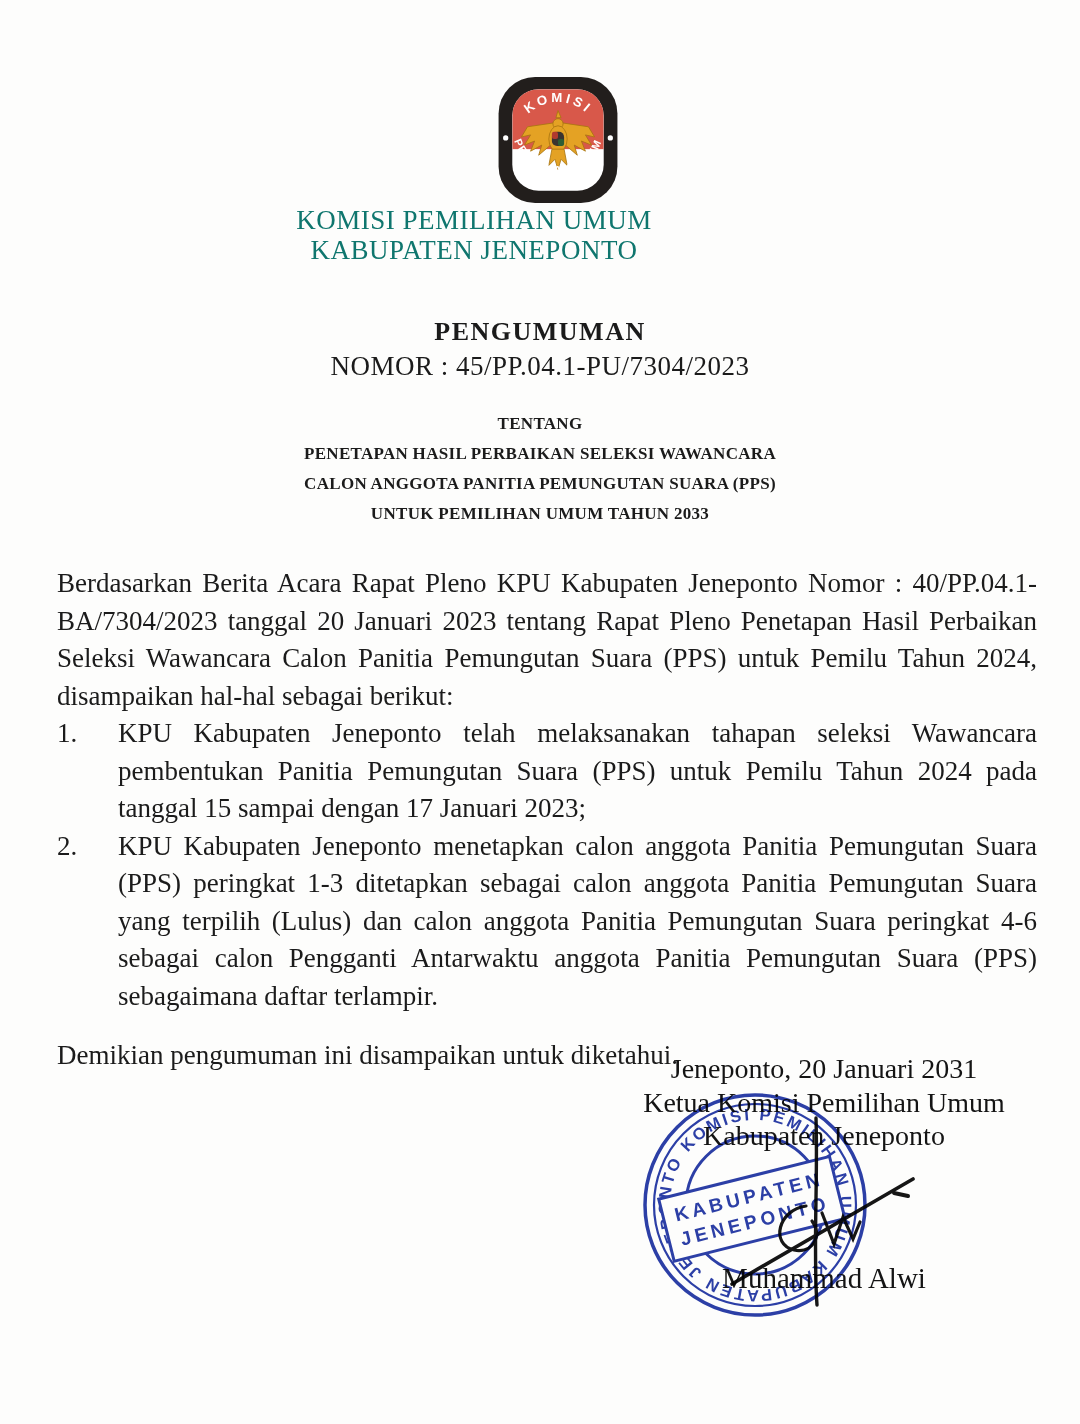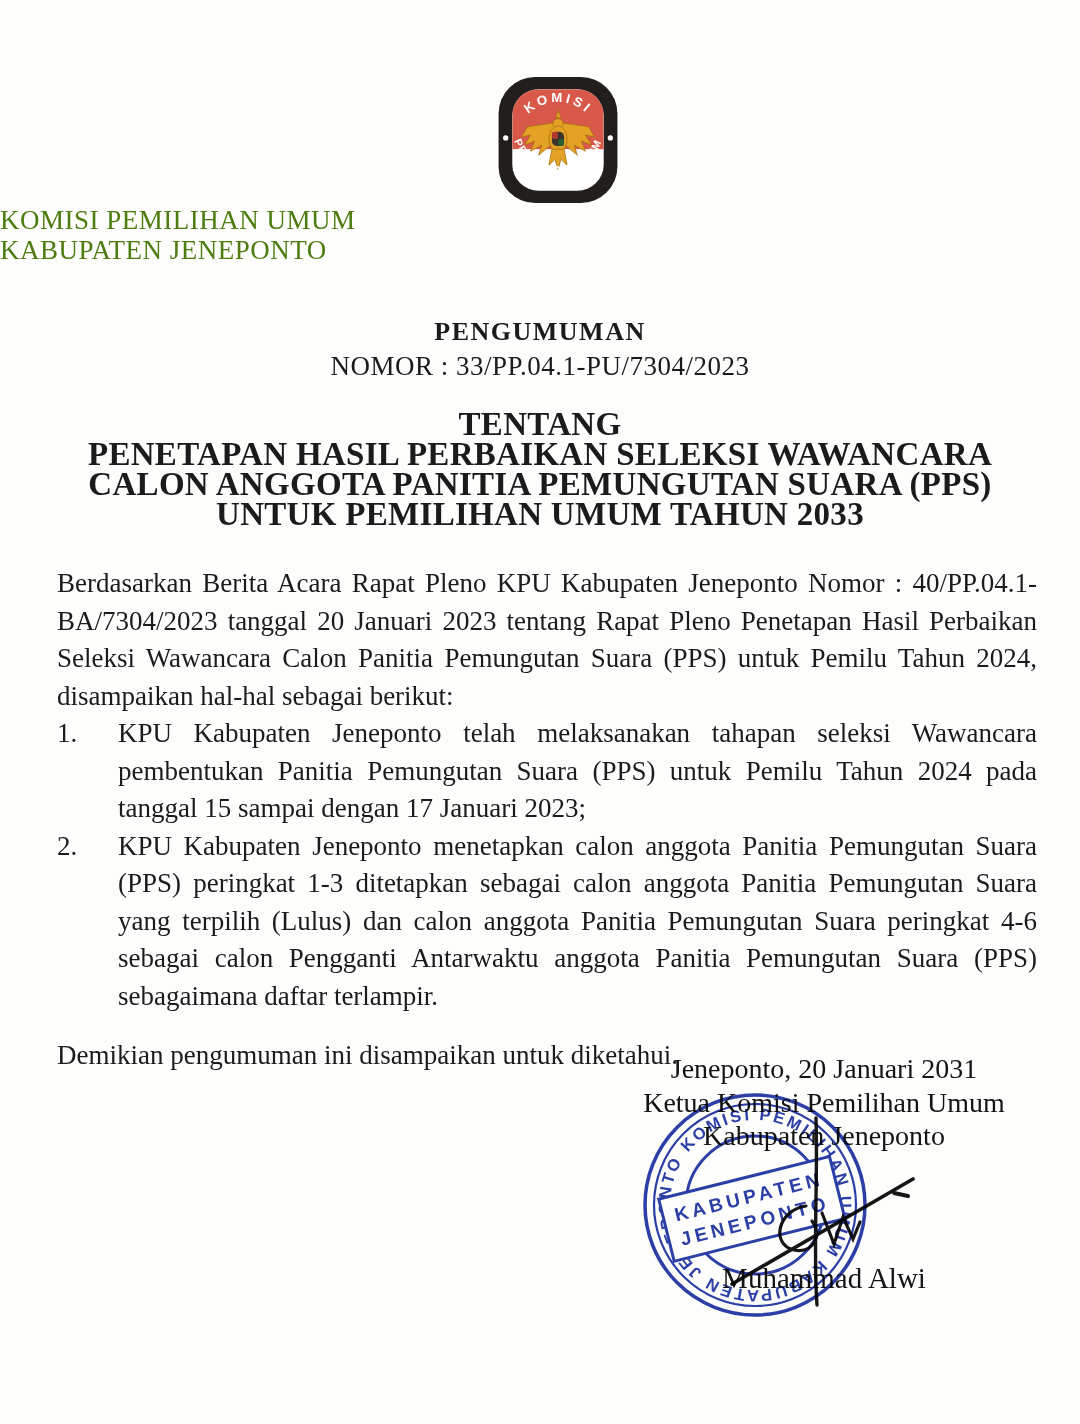--- a/index.html
+++ b/index.html
@@ -5,28 +5,28 @@
   html,body{margin:0;padding:0;background:#e8e8e8;}
   .page{
     position:relative;width:1080px;height:1424px;margin:0 auto;
     background:#fdfdfc;overflow:hidden;
     font-family:"Liberation Serif","DejaVu Serif",serif;color:#1b1b1b;
   }
   
   .logo{position:absolute;left:497px;top:76px;width:122px;height:128px;}
   .logo svg{width:100%;height:100%;display:block;}
   
-  .org{position:absolute;left:0;top:205px;width:948px;text-align:left;
-       font-size:27px;line-height:30px;letter-spacing:.5px;color:#4d7c0f;}
+  .org{position:absolute;left:0;top:205px;width:948px;text-align:center;
+       font-size:27px;line-height:30px;letter-spacing:.5px;color:#0f766e;}
   
   .doc-title{position:absolute;left:0;top:317px;width:1080px;text-align:center;}
   .doc-title .heading{font-weight:bold;font-size:26px;letter-spacing:1.5px;}
   .doc-title .number{font-size:27px;margin-top:4px;letter-spacing:.5px;}
   .tentang{position:absolute;left:0;top:409px;width:1080px;text-align:center;
-           font-weight:bold;font-size:33px;line-height:30px;letter-spacing:.3px;}
+           font-weight:bold;font-size:17px;line-height:30px;letter-spacing:.3px;}
   
   .content{position:absolute;left:57px;top:551px;width:980px;
            font-size:27px;line-height:37.5px;}
   .para{text-align:justify;margin-top:14px;}
   .item{display:flex;align-items:flex-start;}
   .item .num{width:61px;flex:0 0 61px;}
   .item .itxt{flex:1;text-align:justify;}
   .closing{margin-top:22px;}
   
   .sig{position:absolute;left:618px;top:1052px;width:412px;text-align:center;
@@ -86,21 +86,21 @@
     </svg>
   </div>
 
   <div class="org">
     <div>KOMISI PEMILIHAN UMUM</div>
     <div>KABUPATEN JENEPONTO</div>
   </div>
 
   <div class="doc-title">
     <div class="heading">PENGUMUMAN</div>
-    <div class="number">NOMOR : 33/PP.04.1-PU/7304/2023</div>
+    <div class="number">NOMOR : 45/PP.04.1-PU/7304/2023</div>
   </div>
 
   <div class="tentang">
     <div>TENTANG</div>
     <div>PENETAPAN HASIL PERBAIKAN SELEKSI WAWANCARA</div>
     <div>CALON ANGGOTA PANITIA PEMUNGUTAN SUARA (PPS)</div>
     <div>UNTUK PEMILIHAN UMUM TAHUN 2033</div>
   </div>
 
   <div class="content">

